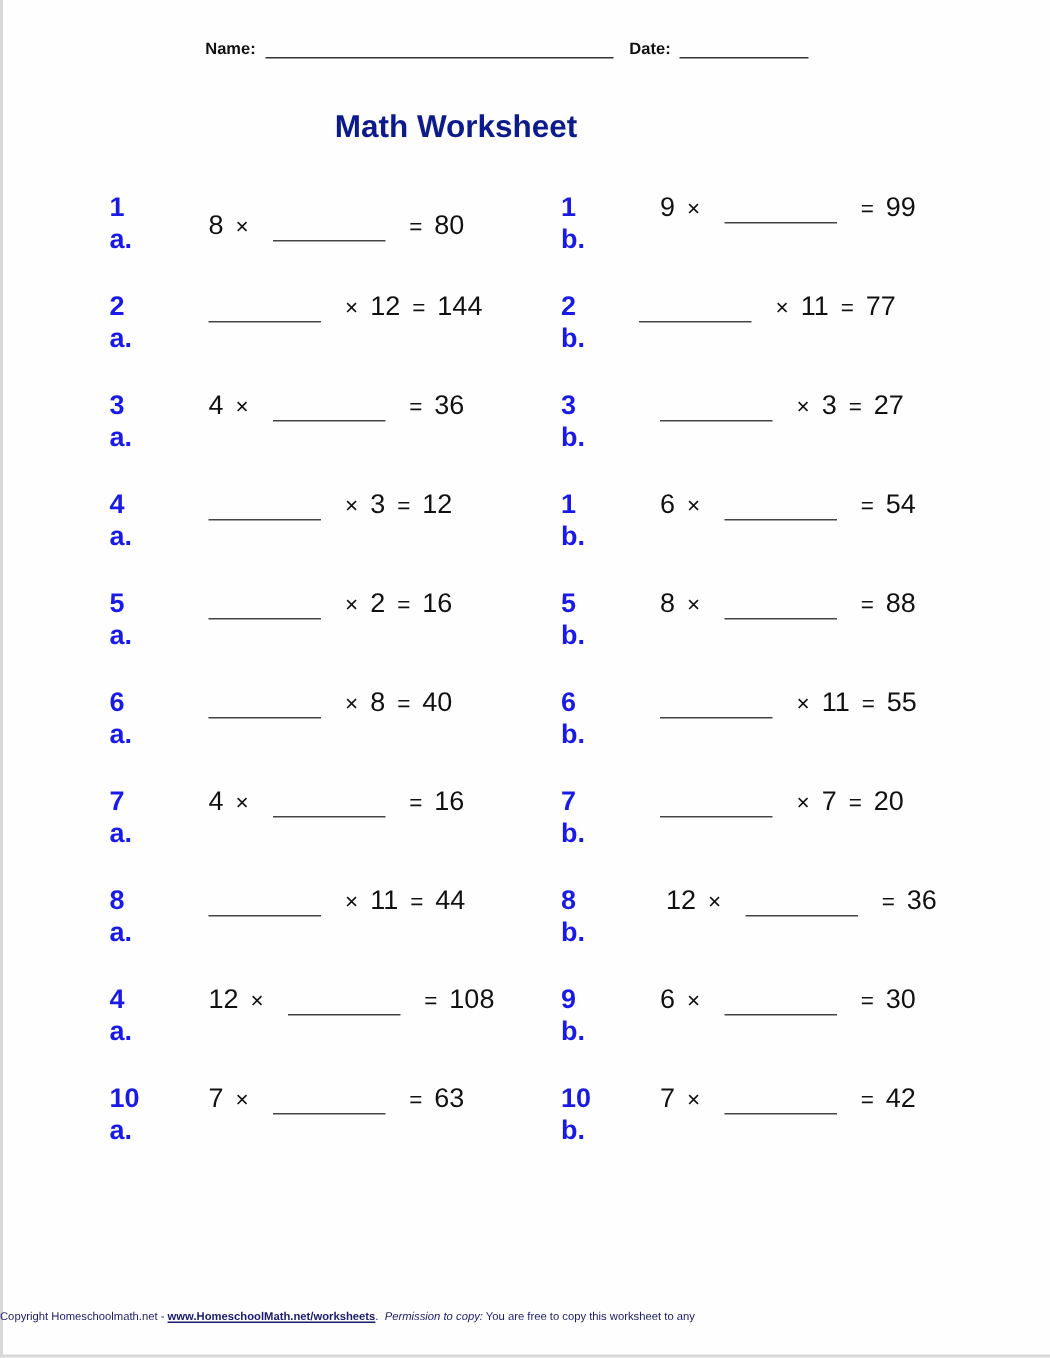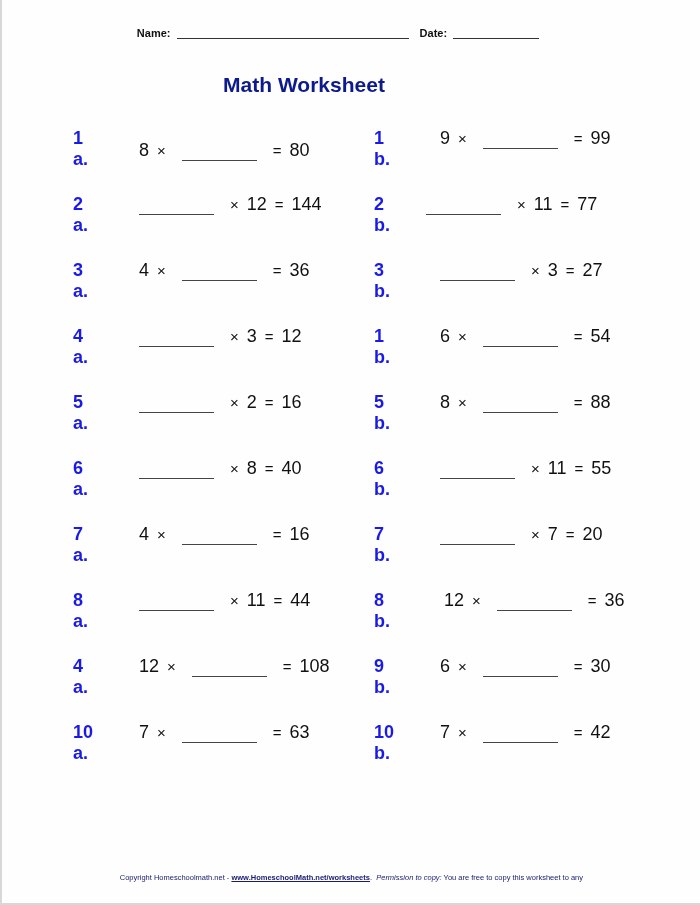--- a/index.html
+++ b/index.html
@@ -9,21 +9,21 @@
   .edge-bottom { position:absolute; left:0; bottom:0; width:700px; height:2px; background:#d8d8d8; }
   .header { position:absolute; top:27px; left:0; width:684px; text-align:center; font-size:11px; font-weight:bold; }
   .header .line { display:inline-block; border-bottom:1px solid #333; vertical-align:bottom; height:10px; margin:0 8px 0 3px; }
   .title { position:absolute; top:73px; left:0; width:608px; text-align:center; font-size:21px; font-weight:bold; color:#0d1a8c; }
   .problem { position:absolute; height:30px; font-size:18px; }
   .label { position:absolute; top:-9px; left:0; font-size:18px; font-weight:bold; color:#1a1ae6; }
   .eq { position:absolute; top:-9px; white-space:nowrap; }
   .eq span { display:inline-block; }
   .blank { width:75px; border-bottom:1px solid #444; height:18px; vertical-align:bottom; margin:0 8px; }
   .op { margin:0 8px; font-size:15px; }
-  .footer { position:absolute; top:872px; left:0; width:583px; text-align:right; font-size:7.5px; color:#1a1a6e; line-height:11px; }
+  .footer { position:absolute; top:872px; left:0; width:583px; text-align:left; font-size:7.5px; color:#1a1a6e; line-height:11px; }
   .footer a { color:#1a1a6e; font-weight:bold; text-decoration:underline; }
   .footer i { font-style:italic; }
 </style>
 </head>
 <body>
 
 <div class="edge-left"></div>
 <div class="edge-bottom"></div>
 
 <div class="header">

